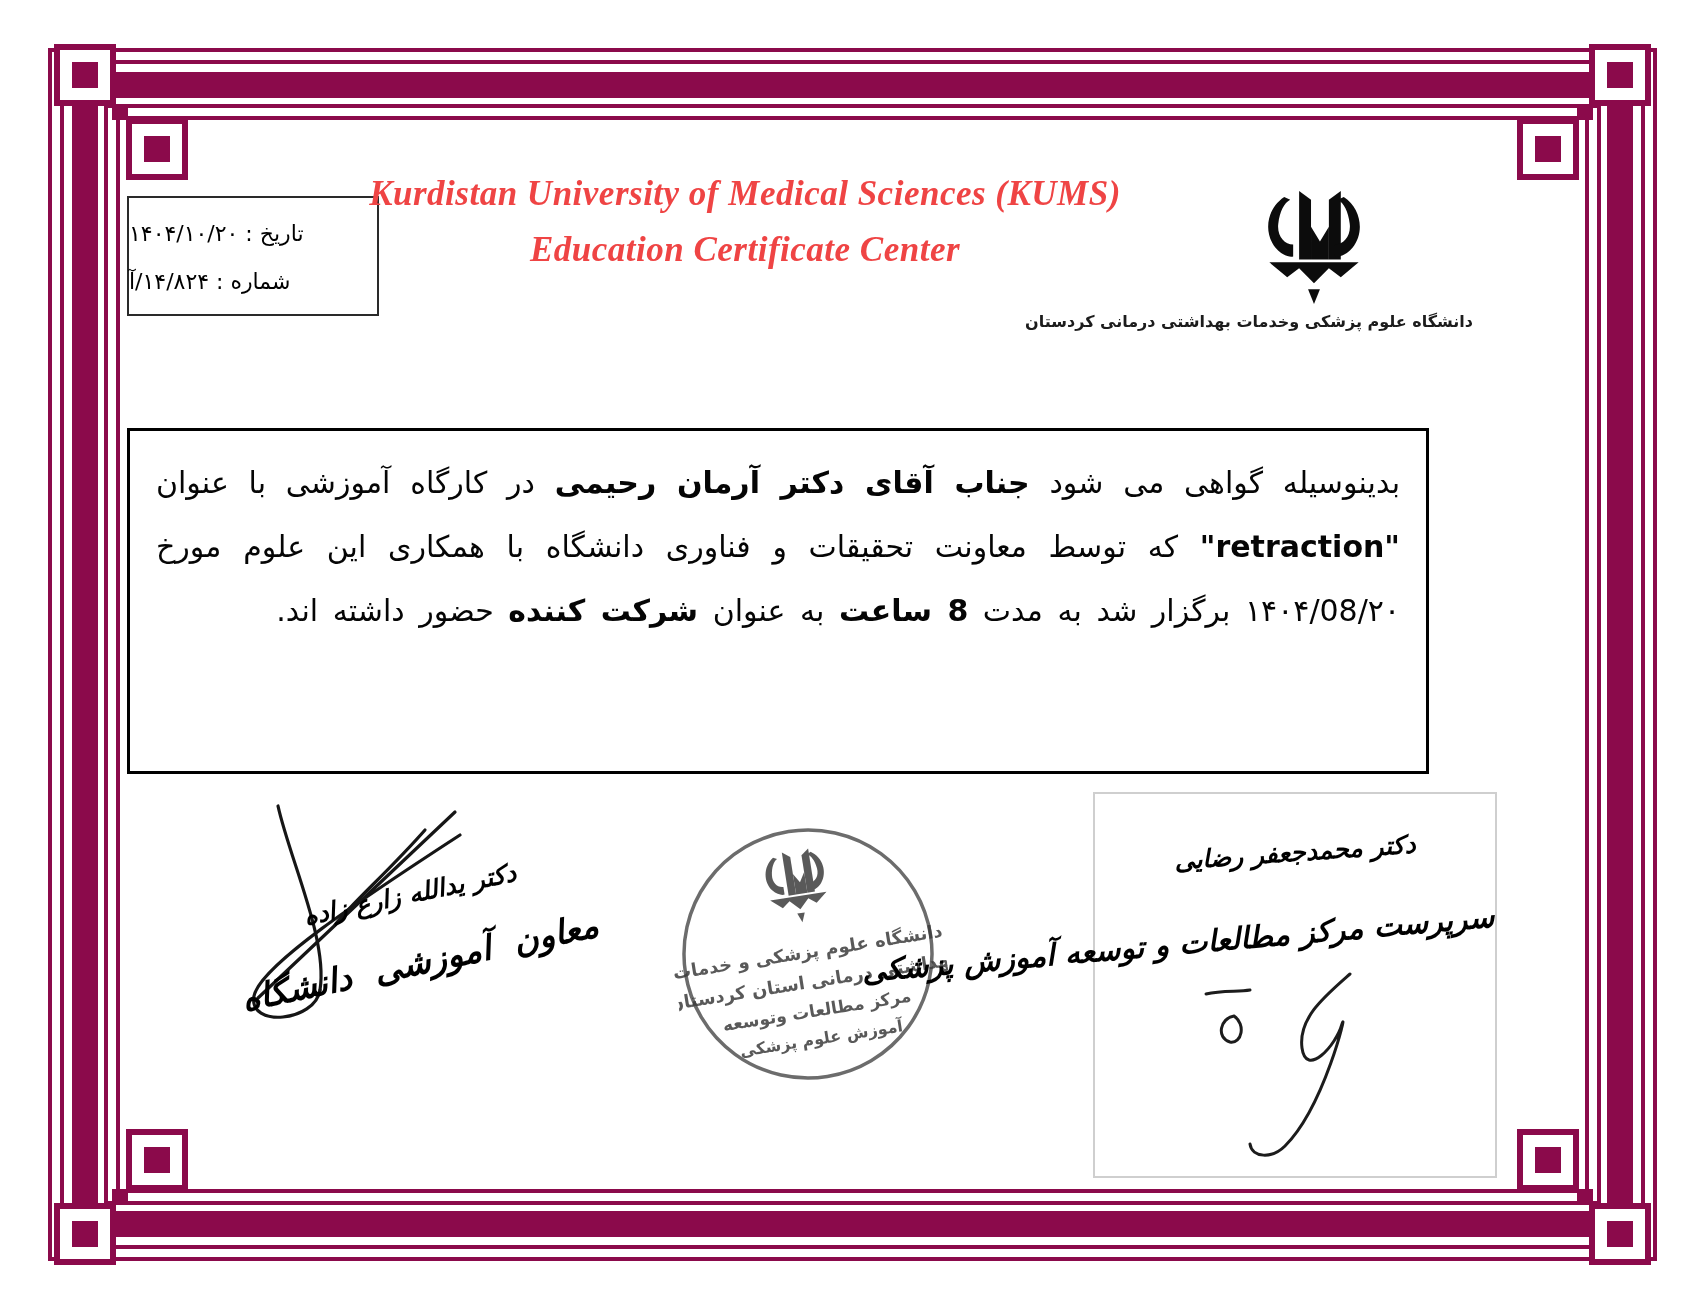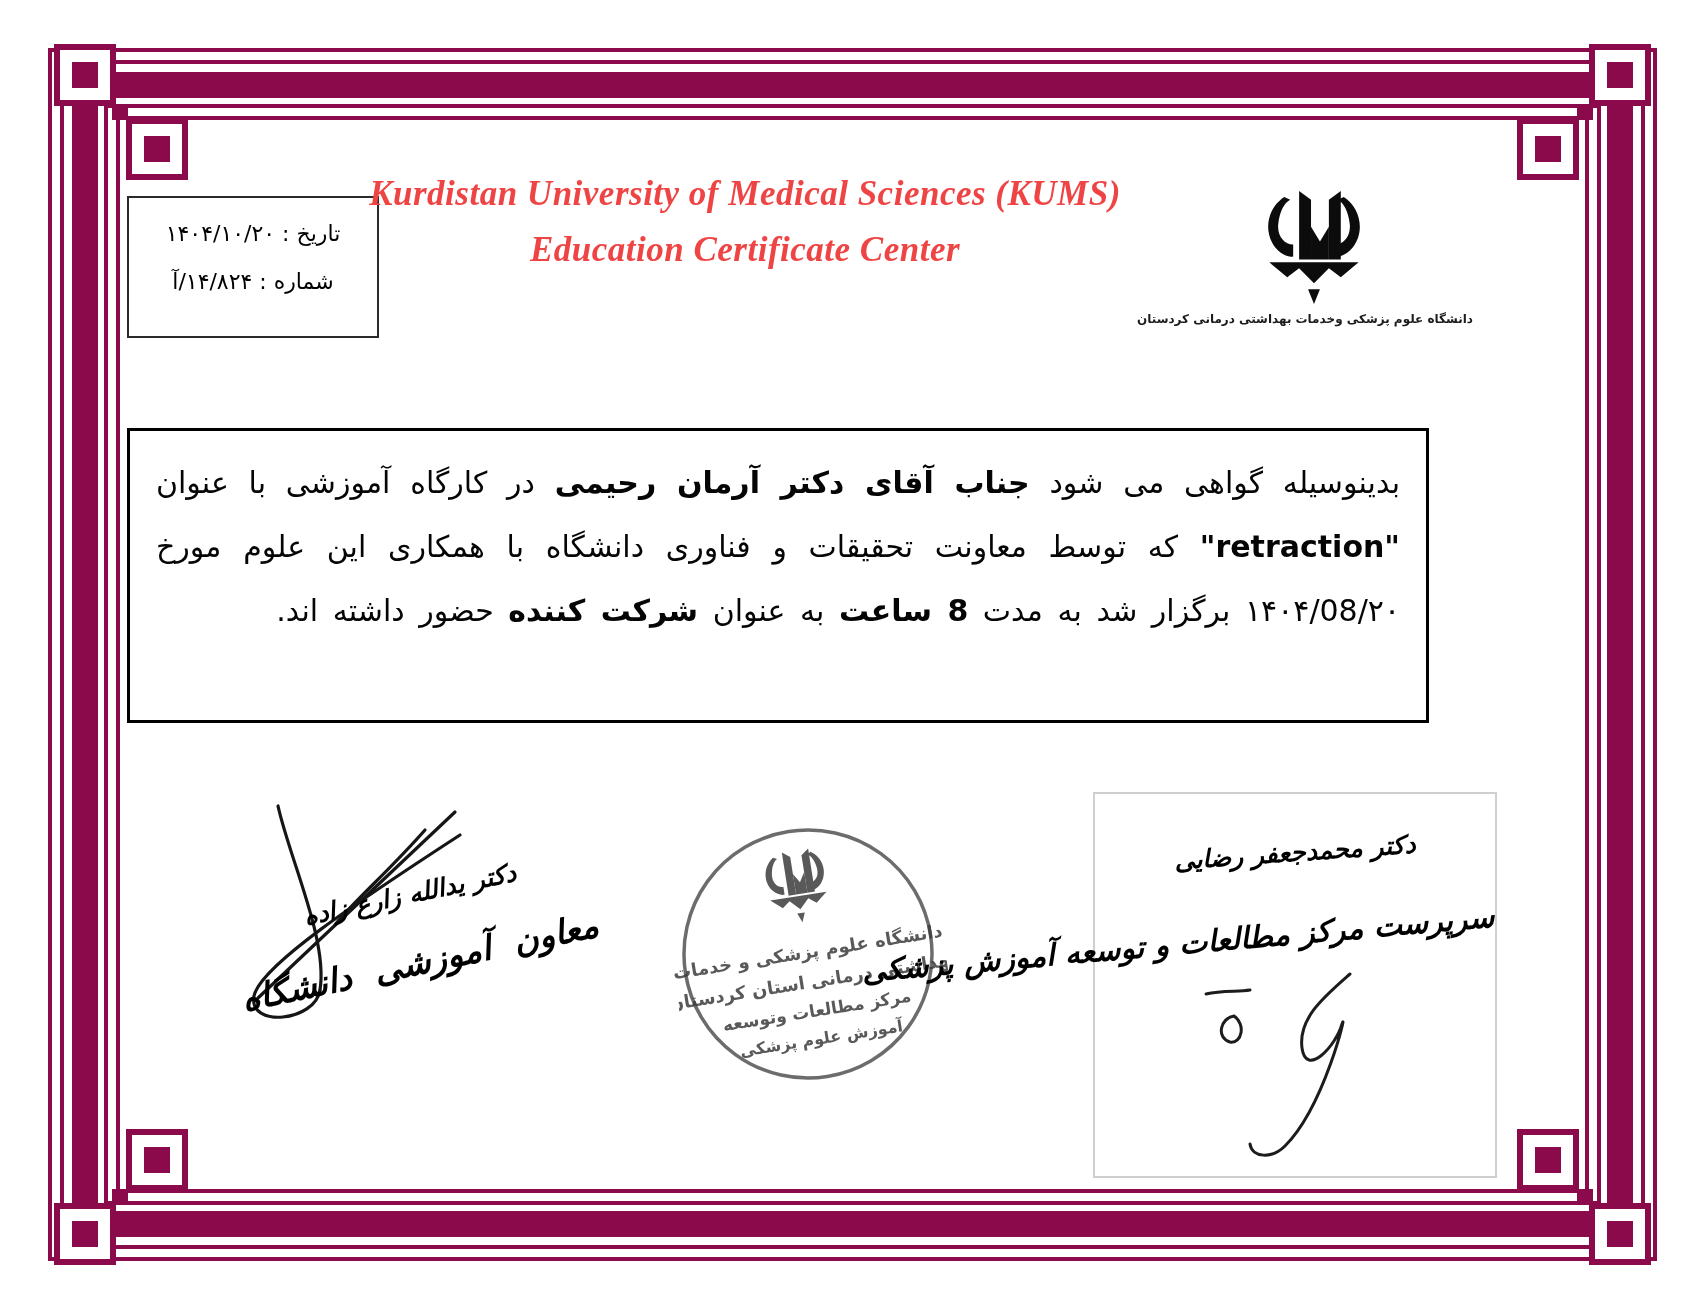--- a/index.html
+++ b/index.html
@@ -24,38 +24,38 @@
   .corner .b1{left:54px;top:44px;}
   .corner .b2{left:126px;top:118px;}
   .corner .cfill{position:absolute;left:12px;top:12px;width:26px;height:26px;background:var(--maroon);}
   .corner .csmall{position:absolute;left:112px;top:104px;width:16px;height:16px;background:var(--maroon);}
   .tl{left:0;top:0;}
   .tr{right:0;top:0;transform:scaleX(-1);}
   .bl{left:0;bottom:0;transform:scaleY(-1);}
   .br{right:0;bottom:0;transform:scale(-1,-1);}
 
   
-  .date-box{position:absolute;left:127px;top:196px;width:252px;height:142px;
+  .date-box{position:absolute;left:127px;top:196px;width:252px;height:120px;
             border:2px solid #2a2a2a;box-sizing:border-box;direction:rtl;
-            text-align:center;padding-top:12px;}
+            text-align:left;padding-top:12px;}
   .date-box .dline{font-size:22px;line-height:48px;font-weight:500;white-space:nowrap;}
 
   
   .titles{position:absolute;left:155px;top:176px;width:1180px;text-align:center;}
   .title-line{font-family:"Liberation Serif",serif;font-weight:700;font-style:italic;
               font-size:35px;line-height:36px;margin-bottom:20px;letter-spacing:.5px;color:#ef4444;}
 
   
   .logo-wrap{position:absolute;left:1155px;top:182px;width:318px;text-align:center;}
   .logo-svg{display:block;margin:0 auto;}
-  .logo-caption{margin-top:2px;font-size:12px;font-weight:700;direction:rtl;
+  .logo-caption{margin-top:2px;font-size:16px;font-weight:700;direction:rtl;
                 white-space:nowrap;letter-spacing:-.2px;color:#1c1c1c;}
 
   
-  .body-box{position:absolute;left:127px;top:428px;width:1302px;height:295px;
+  .body-box{position:absolute;left:127px;top:428px;width:1302px;height:346px;
             border:3px solid #000;box-sizing:border-box;direction:rtl;
             padding:20px 26px 0 26px;}
   .bline{margin:0;font-size:30px;line-height:64px;word-spacing:5px;color:#050505;}
   .just{text-align:justify;text-align-last:justify;}
   .startline{text-align:right;}
   .b{font-weight:700;}
 
   
   .sig-left{position:absolute;left:220px;top:800px;width:400px;height:230px;}
   .sig-left .sname{position:absolute;left:60px;top:80px;width:260px;text-align:center;

